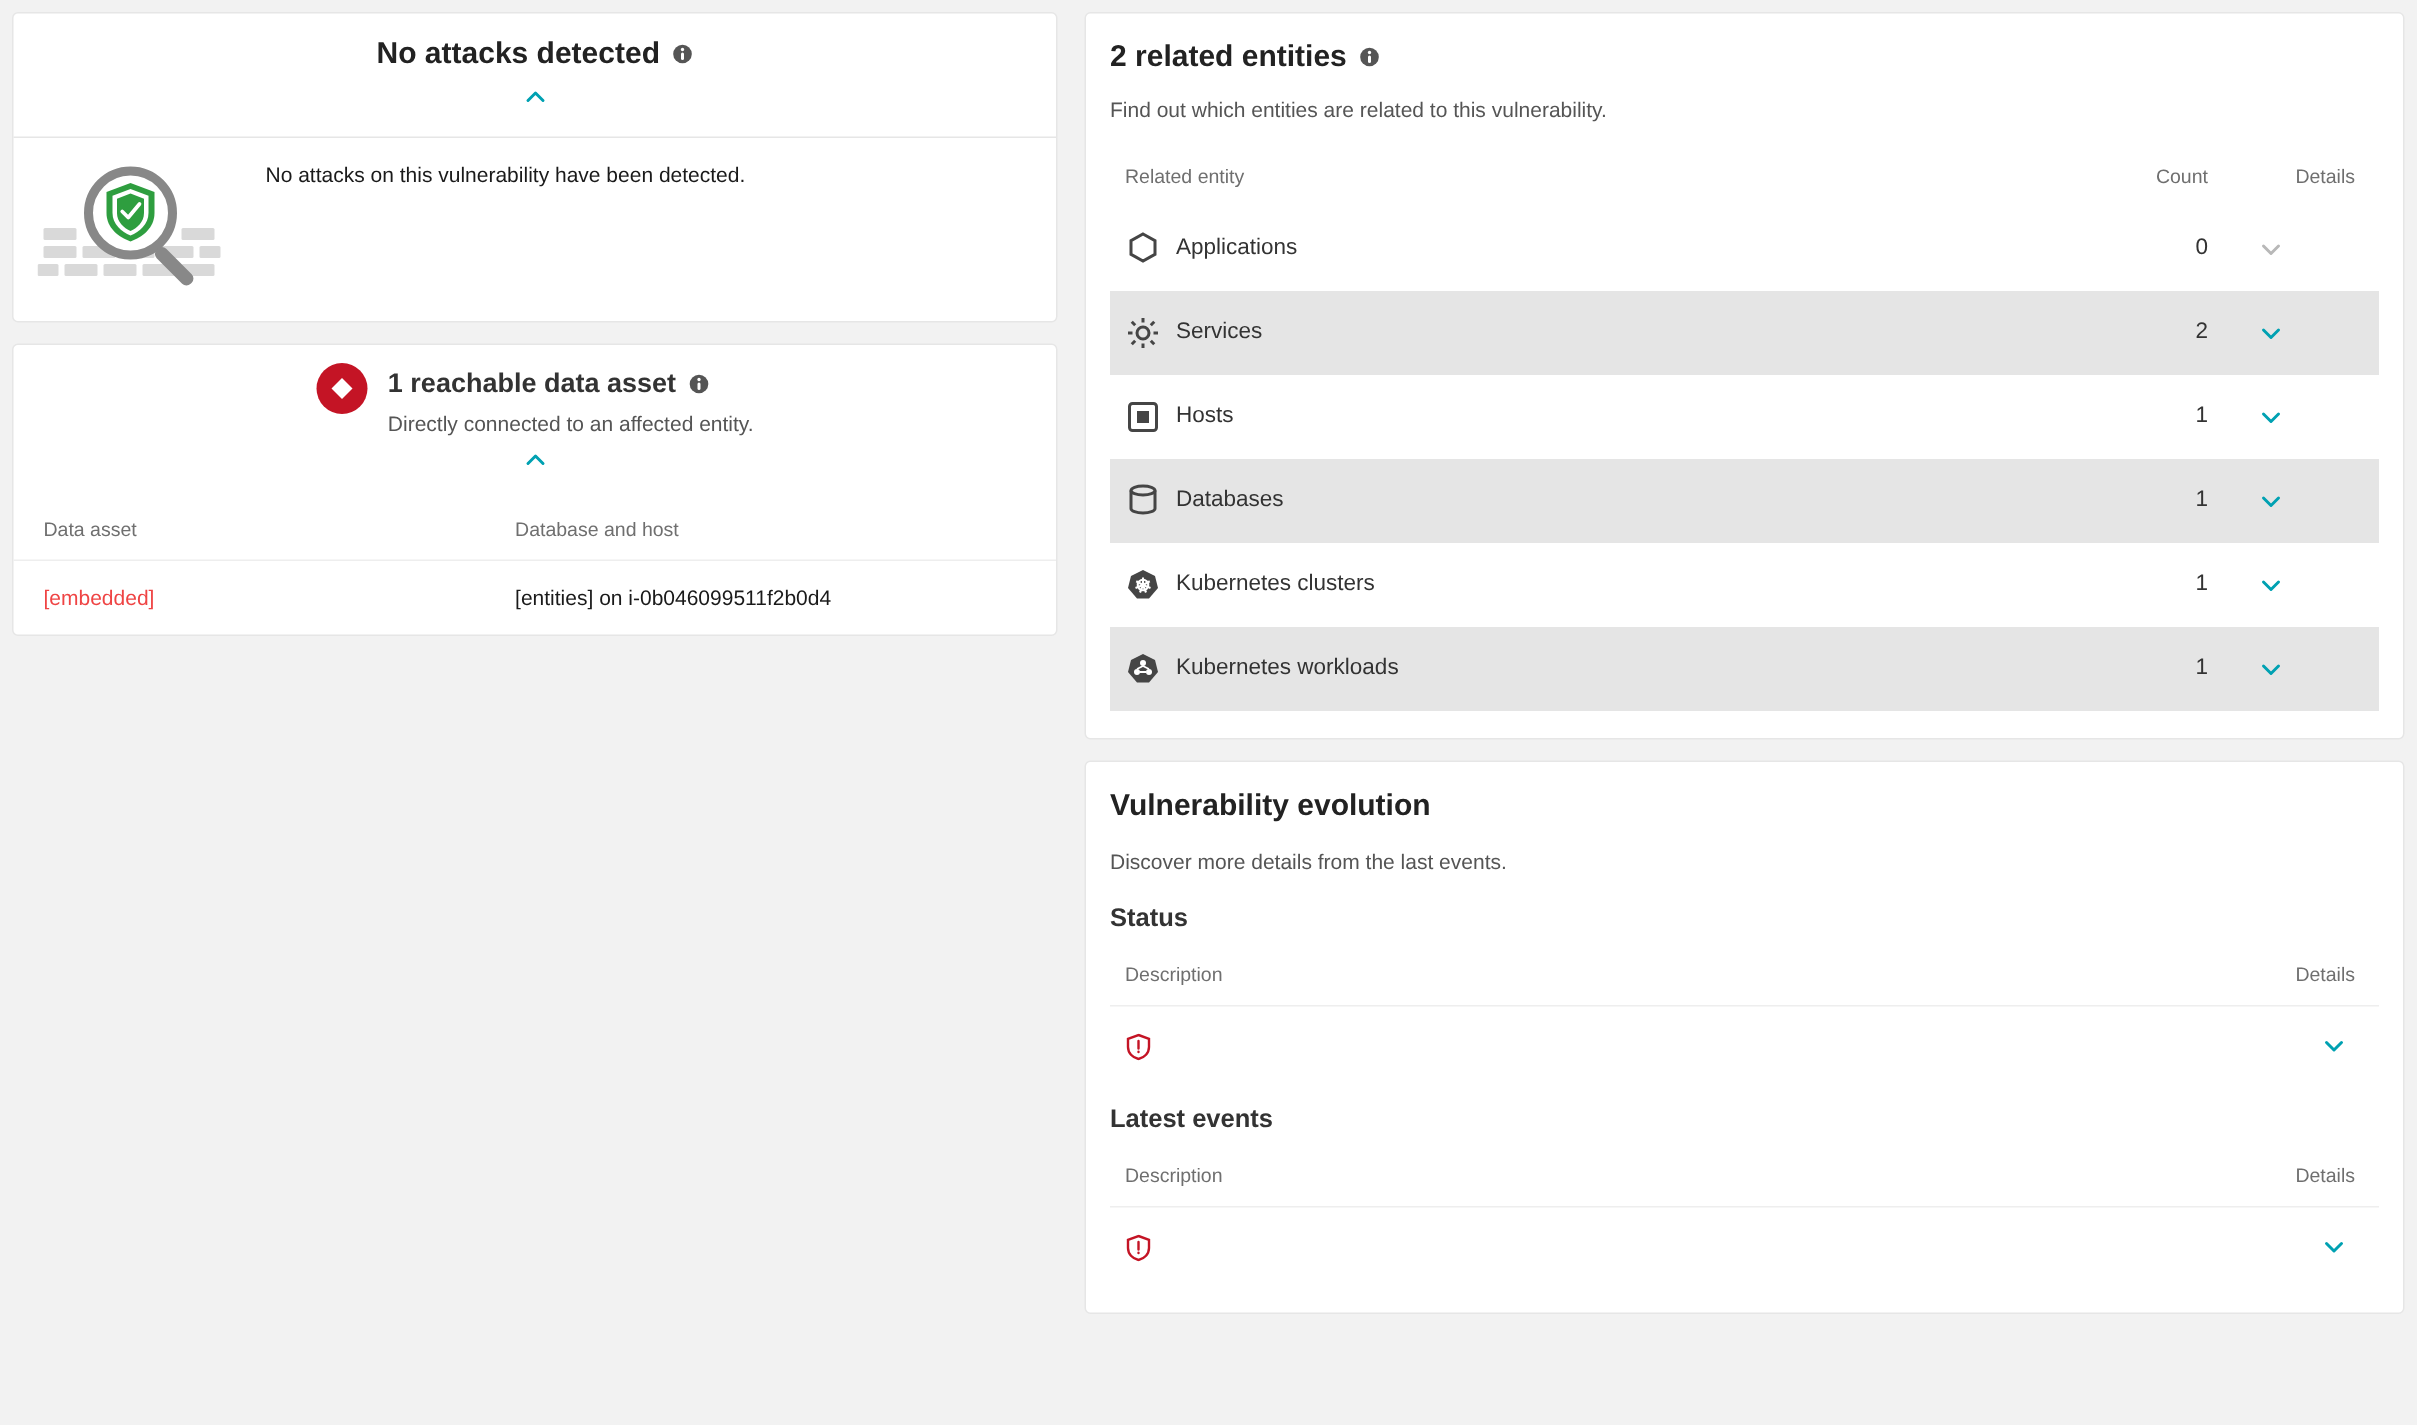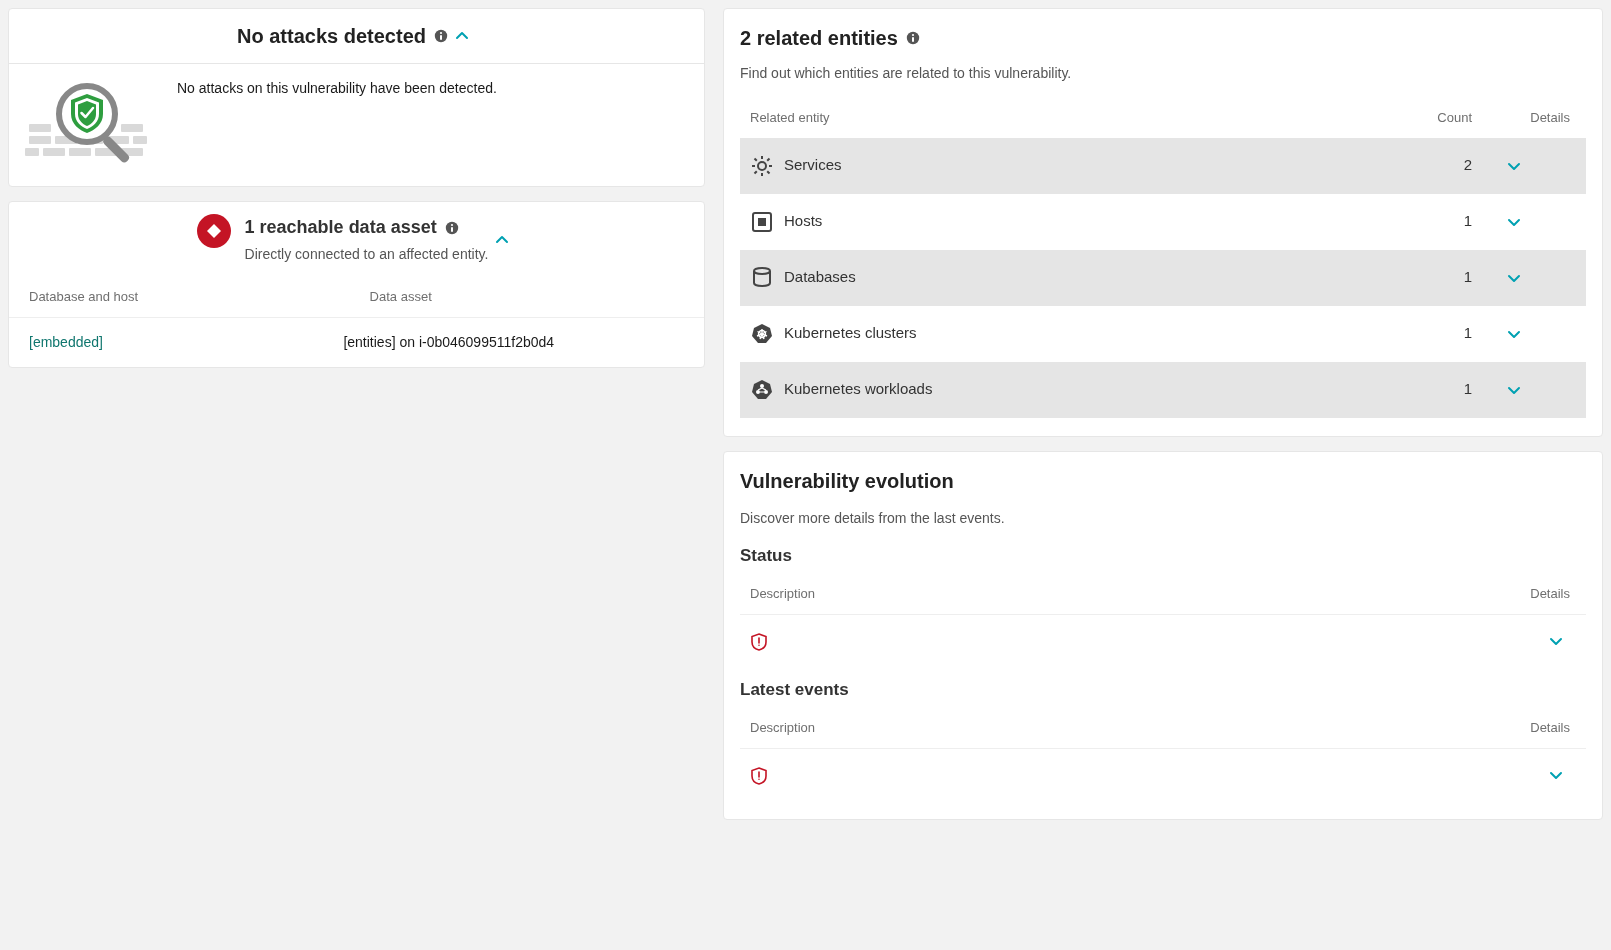--- a/index.html
+++ b/index.html
@@ -21,20 +21,21 @@
   .card {
     background: #fff;
     border: 1px solid #e6e6e6;
     border-radius: 4px;
   }
   .card-header {
     display: flex;
     align-items: center;
     justify-content: center;
     padding: 12px 16px;
+    flex-direction: column;
   }
   .card-header.bordered { border-bottom: 1px solid #e6e6e6; }
   .title-row { display: flex; align-items: center; gap: 8px; }
   .title-h1 { font-size: 20px; font-weight: 700; color: #222; }
   .title-h2 { font-size: 18px; font-weight: 600; color: #333; }
   .subtitle { font-size: 14px; color: #555; margin-top: 3px; }
   .info-icon {
     width: 14px; height: 14px; display:inline-flex; align-items:center; justify-content:center;
     color:#555;
   }
@@ -51,21 +52,21 @@
     width:34px; height:34px; border-radius:50%; background:#c41425;
     display:flex; align-items:center; justify-content:center; flex:0 0 34px;
     color:#fff;
   }
   .tbl-head {
     display:flex; padding: 10px 20px; color:#6f6f6f; font-size:13px; border-bottom:1px solid #eee;
   }
   .tbl-row {
     display:flex; padding: 14px 20px; font-size:14px;
   }
-  .link { color:#0f766e; text-decoration:none; cursor:pointer; }
+  .link { color:#ef4444; text-decoration:none; cursor:pointer; }
   .related-header { display:flex; gap:8px; align-items:center; margin-bottom:10px; }
   .related-desc { color:#555; font-size:14px; margin-bottom:14px; }
   .entities-table-header {
     display:flex; padding: 10px 16px 10px 10px;
     font-size:13px; color:#6f6f6f;
   }
   .col-entity { flex: 1; }
   .col-count { width:90px; text-align:right; padding-right:28px;}
   .col-details { width:70px; text-align:right; }
   .entity-row {
@@ -239,22 +240,22 @@
           </div>
         </div>
         <button class="chevron-btn">
             <svg width="14" height="14" viewBox="0 0 14 14">
               <use href="#chev-up"></use>
             </svg>
           </button>
       </div>
       <div>
         <div class="tbl-head">
+          <div style="flex:0 0 48%;">Data asset</div>
           <div style="flex:1;">Database and host</div>
-          <div style="flex:0 0 48%;">Data asset</div>
         </div>
         <div class="tbl-row">
           <div style="flex:0 0 48%;"><a class="link">[embedded]</a></div>
           <div style="flex:1;">[entities] on i-0b046099511f2b0d4</div>
         </div>
       </div>
     </div>
 
   </div>
 
@@ -271,20 +272,36 @@
             </span>
         </div>
         <div class="related-desc">Find out which entities are related to this vulnerability.</div>
 
         <div class="entities-table-header">
           <div class="col-entity">Related entity</div>
           <div class="col-count">Count</div>
           <div class="col-details">Details</div>
         </div>
 
+        <div class="entity-row">
+          <span class="entity-icon">
+              <svg width="24" height="24" viewBox="0 0 24 24">
+                <use href="#hexagon"></use>
+              </svg>
+            </span>
+          <div class="col-entity">Applications</div>
+          <div class="col-count">0</div>
+          <div class="col-details">
+              <button class="chevron-btn muted">
+                <svg width="14" height="14" viewBox="0 0 14 14">
+                  <use href="#chev-down"></use>
+                </svg>
+              </button>
+            </div>
+        </div>
 
         <div class="entity-row alt">
           <span class="entity-icon">
               <svg width="24" height="24" viewBox="0 0 24 24">
                 <use href="#gear"></use>
               </svg>
             </span>
           <div class="col-entity">Services</div>
           <div class="col-count">2</div>
           <div class="col-details">

